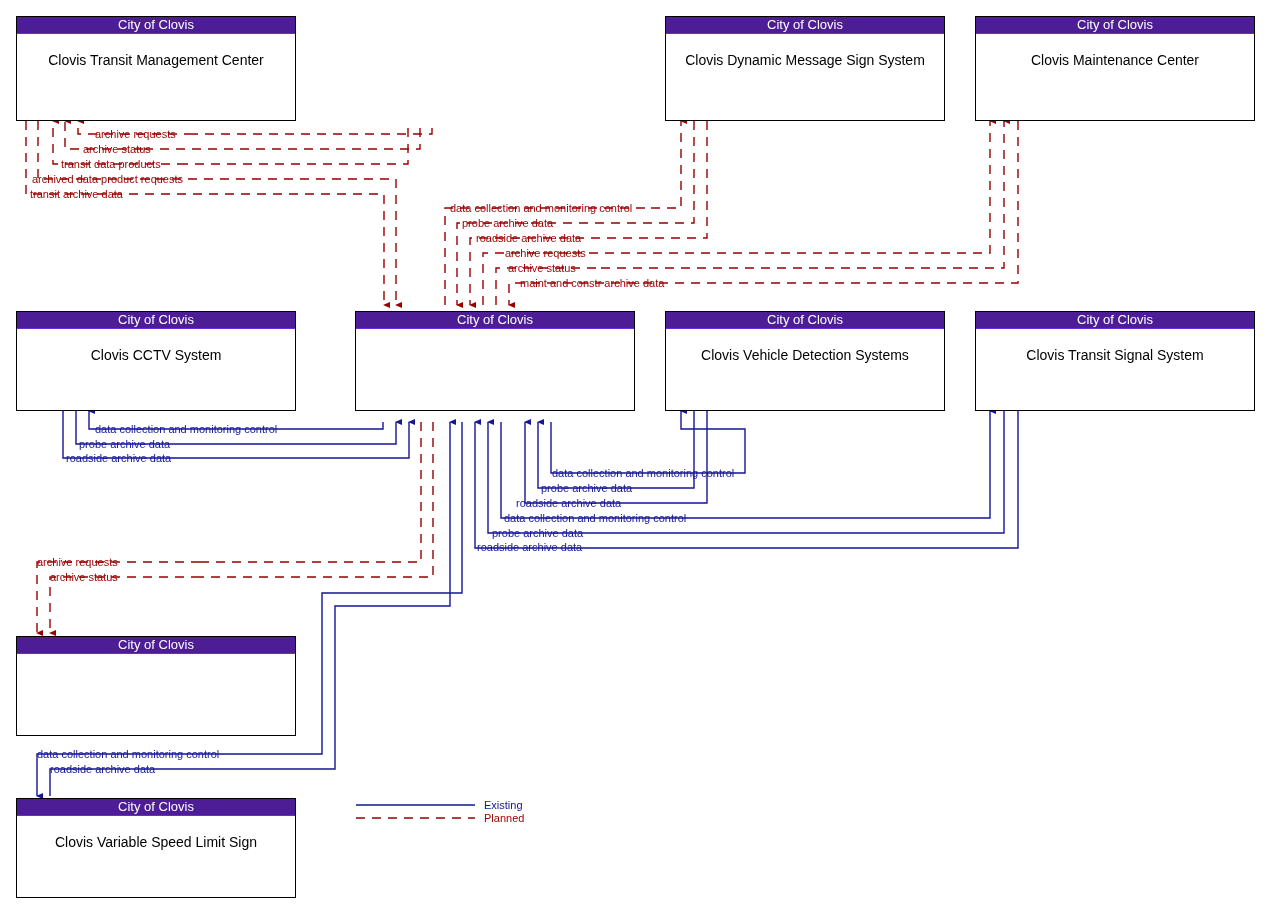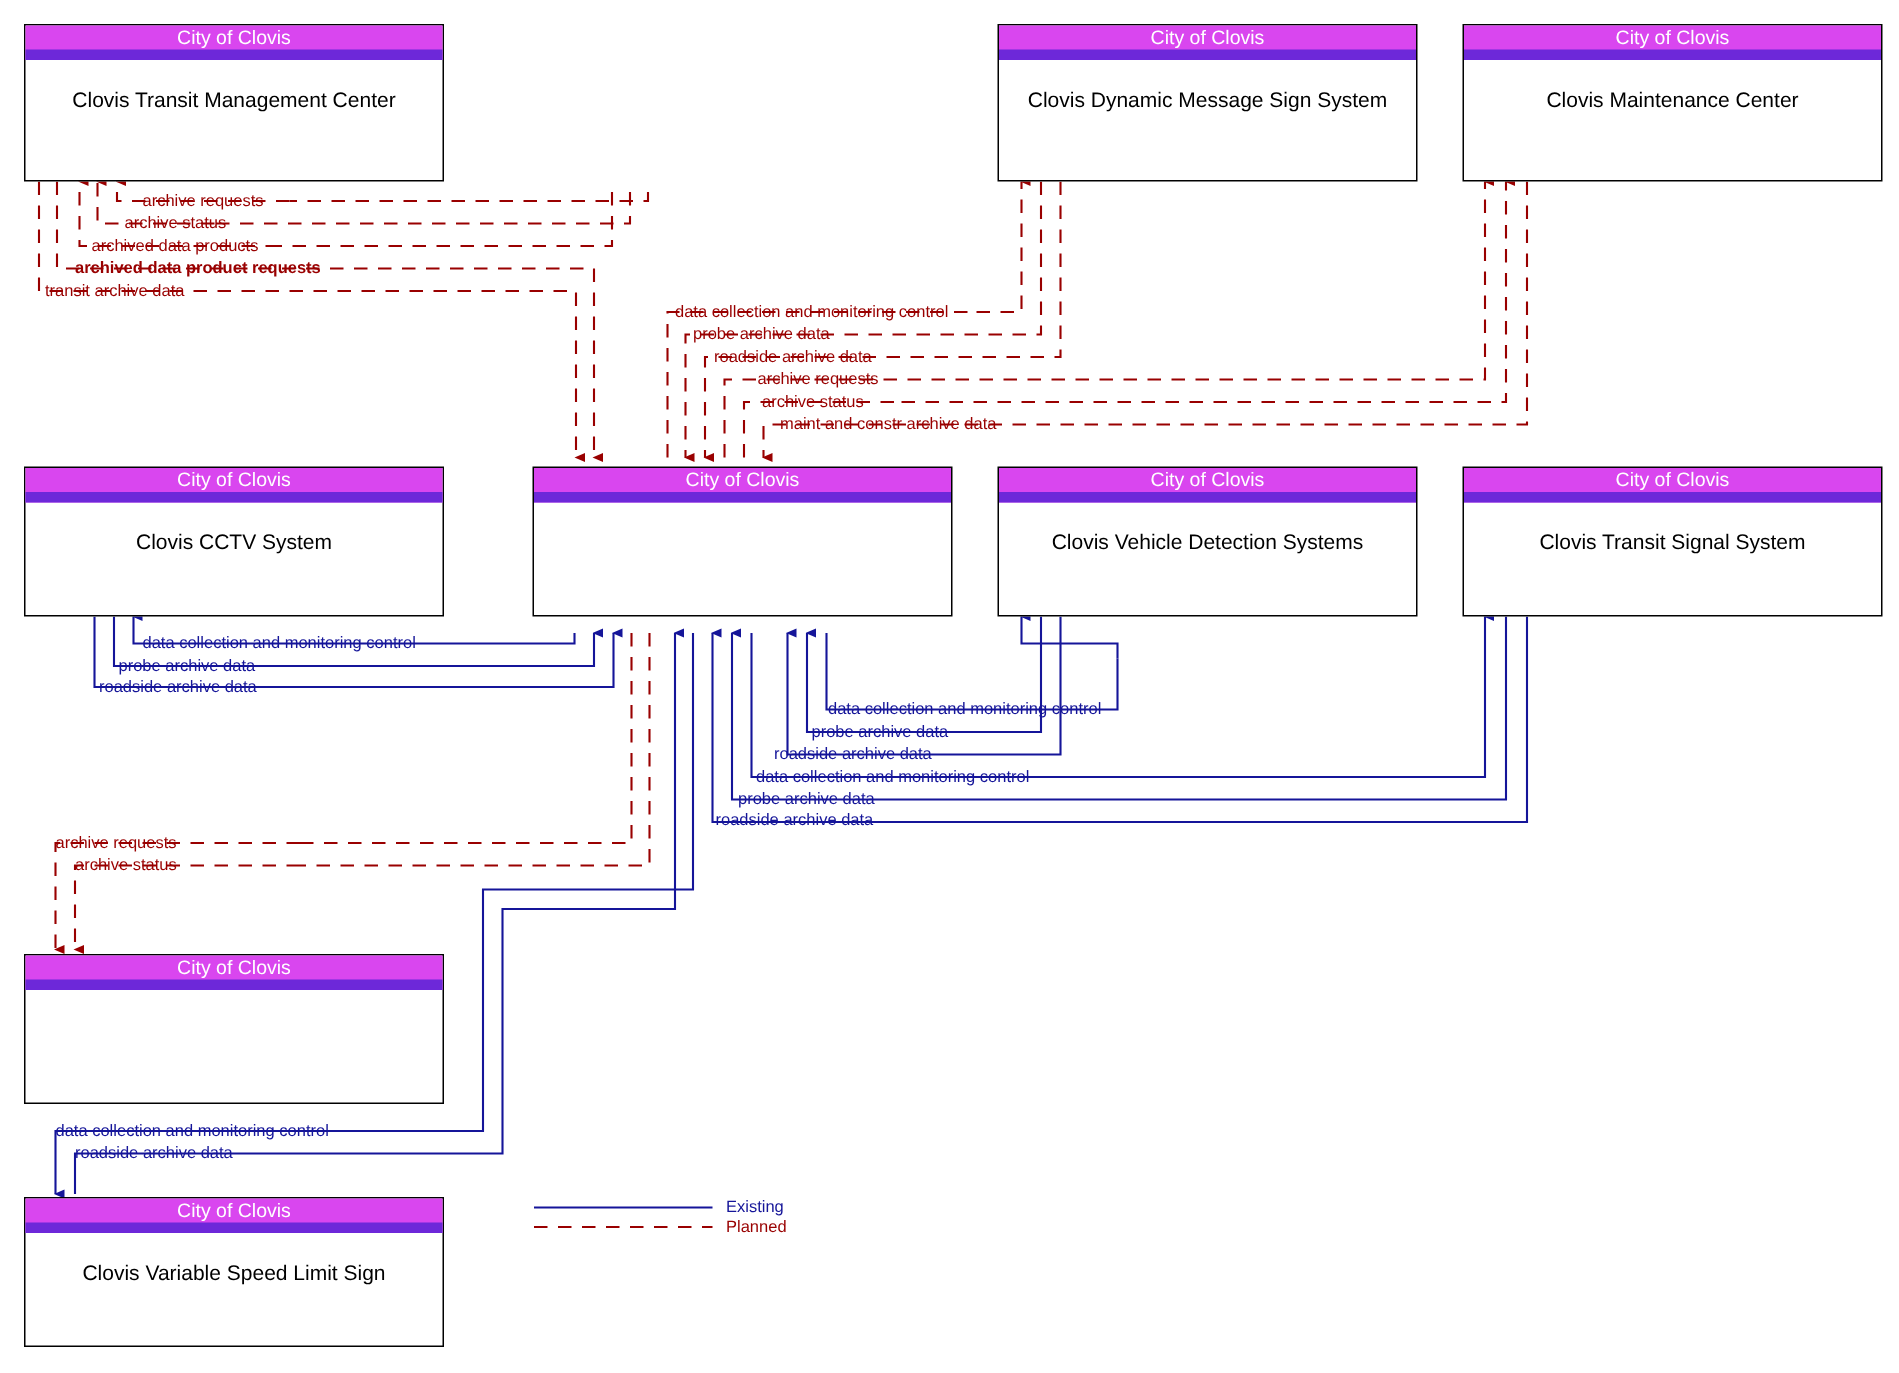--- a/index.html
+++ b/index.html
@@ -2,22 +2,22 @@
 <html><head>
 <meta charset="utf-8">
 <style>
   html,body{margin:0;padding:0;background:#ffffff;}
   body{width:1266px;height:915px;position:relative;overflow:hidden;
        font-family:"Liberation Sans","DejaVu Sans",sans-serif;}
   #stage{position:absolute;left:0;top:0;width:1266px;height:915px;}
   svg#wires{position:absolute;left:0;top:0;width:1266px;height:915px;}
 
   .node{position:absolute;border:1px solid #000000;background:#ffffff;box-sizing:border-box;}
-  .node .hdr{background:#d946ef;color:#ffffff;text-align:center;font-size:13px;line-height:16px;
-             height:16px;border-bottom:7px solid #6d28d9;}
+  .node .hdr{background:#4c1d95;color:#ffffff;text-align:center;font-size:13px;line-height:16px;
+             height:16px;border-bottom:1px solid #6d28d9;}
   .node .nm{color:#000000;text-align:center;font-size:14px;line-height:17px;padding-top:18px;}
 
   .lbl{position:absolute;font-size:11px;line-height:11px;white-space:nowrap;}
   .lbl.r{color:#990000;}
   .lbl.b{color:#151599;}
   .lgd{position:absolute;font-size:11px;line-height:12px;white-space:nowrap;}
 </style>
 </head>
 <body>
 
@@ -143,22 +143,22 @@
     <div class="hdr">City of Clovis</div>
   </div>
 
   <div class="node" style="left:16px;top:798px;width:280px;height:100px;">
     <div class="hdr">City of Clovis</div>
     <div class="nm">Clovis Variable Speed Limit Sign</div>
   </div>
 
   <span class="lbl r" style="left:95px;top:129px;">archive requests</span>
   <span class="lbl r" style="left:83px;top:144px;">archive status</span>
-  <span class="lbl r" style="left:61px;top:159px;">archived data products</span>
-  <span class="lbl r" style="left:50px;top:174px;font-weight:bold;">archived data product requests</span>
+  <span class="lbl r" style="left:61px;top:159px;">transit data products</span>
+  <span class="lbl r" style="left:32px;top:174px;">archived data product requests</span>
   <span class="lbl r" style="left:30px;top:189px;">transit archive data</span>
 
   <span class="lbl r" style="left:450px;top:203px;">data collection and monitoring control</span>
   <span class="lbl r" style="left:462px;top:218px;">probe archive data</span>
   <span class="lbl r" style="left:476px;top:233px;">roadside archive data</span>
   <span class="lbl r" style="left:505px;top:248px;">archive requests</span>
   <span class="lbl r" style="left:508px;top:263px;">archive status</span>
   <span class="lbl r" style="left:520px;top:278px;">maint and constr archive data</span>
 
   <span class="lbl b" style="left:95px;top:424px;">data collection and monitoring control</span>

